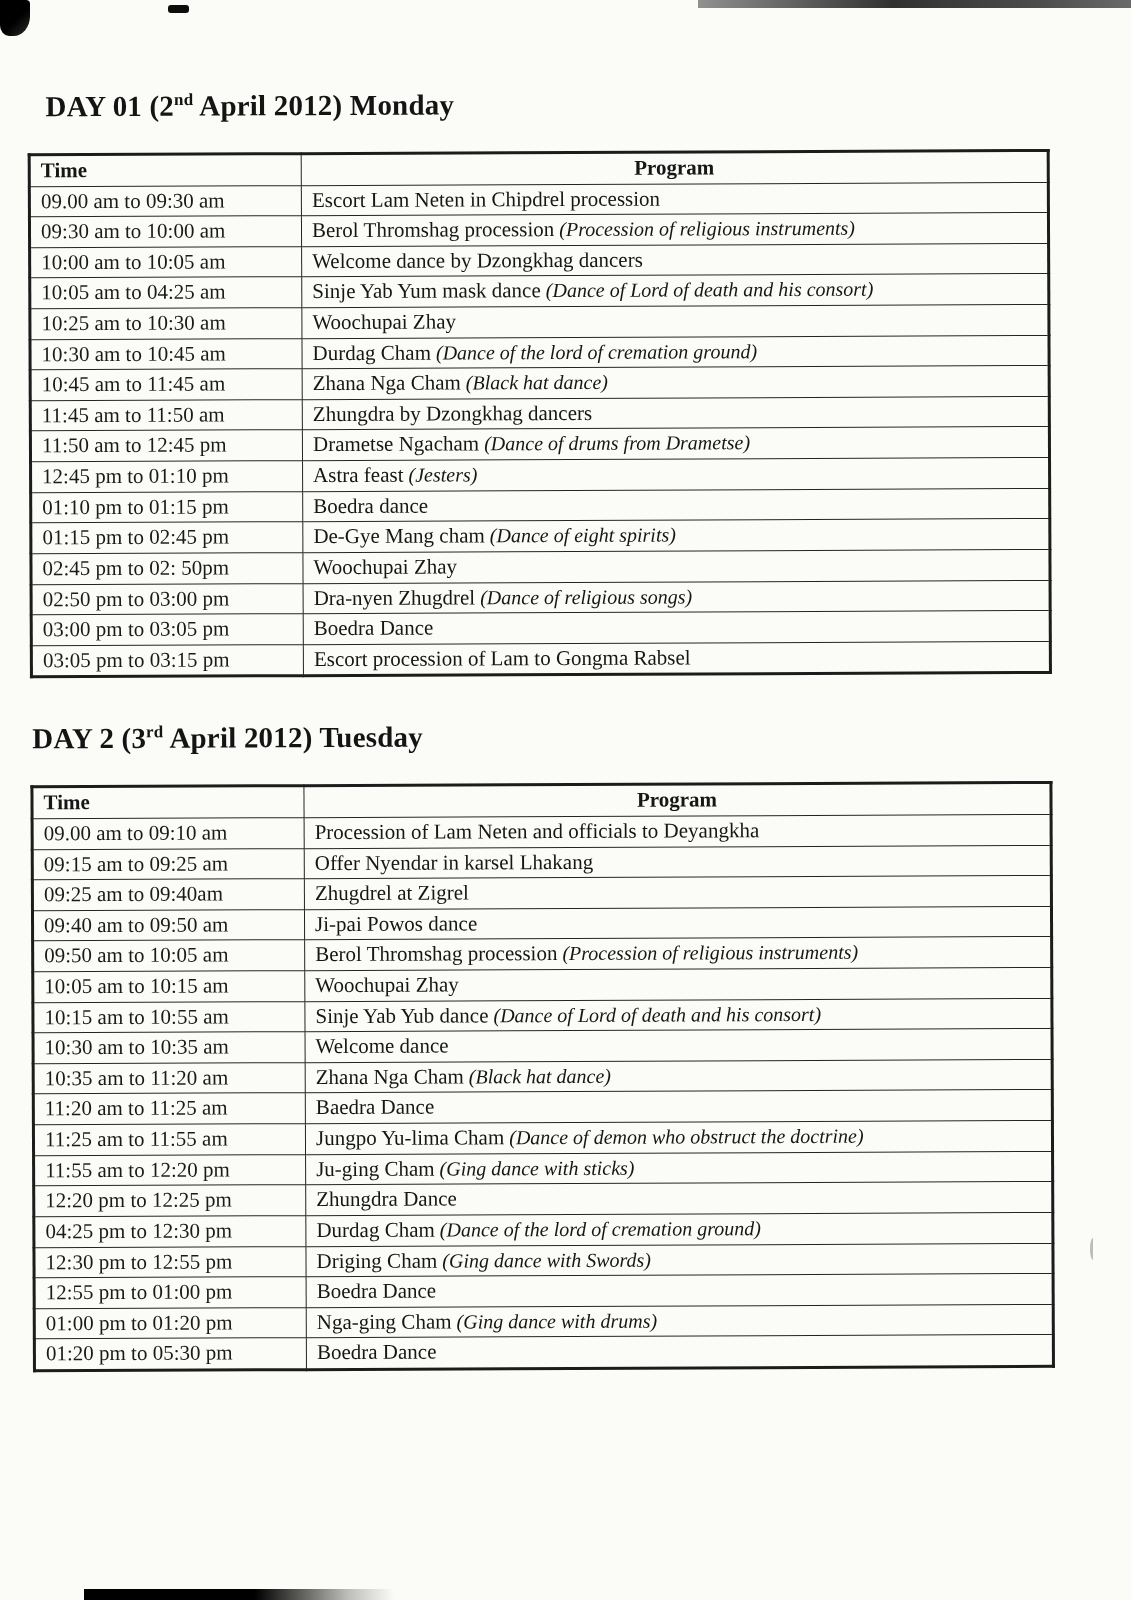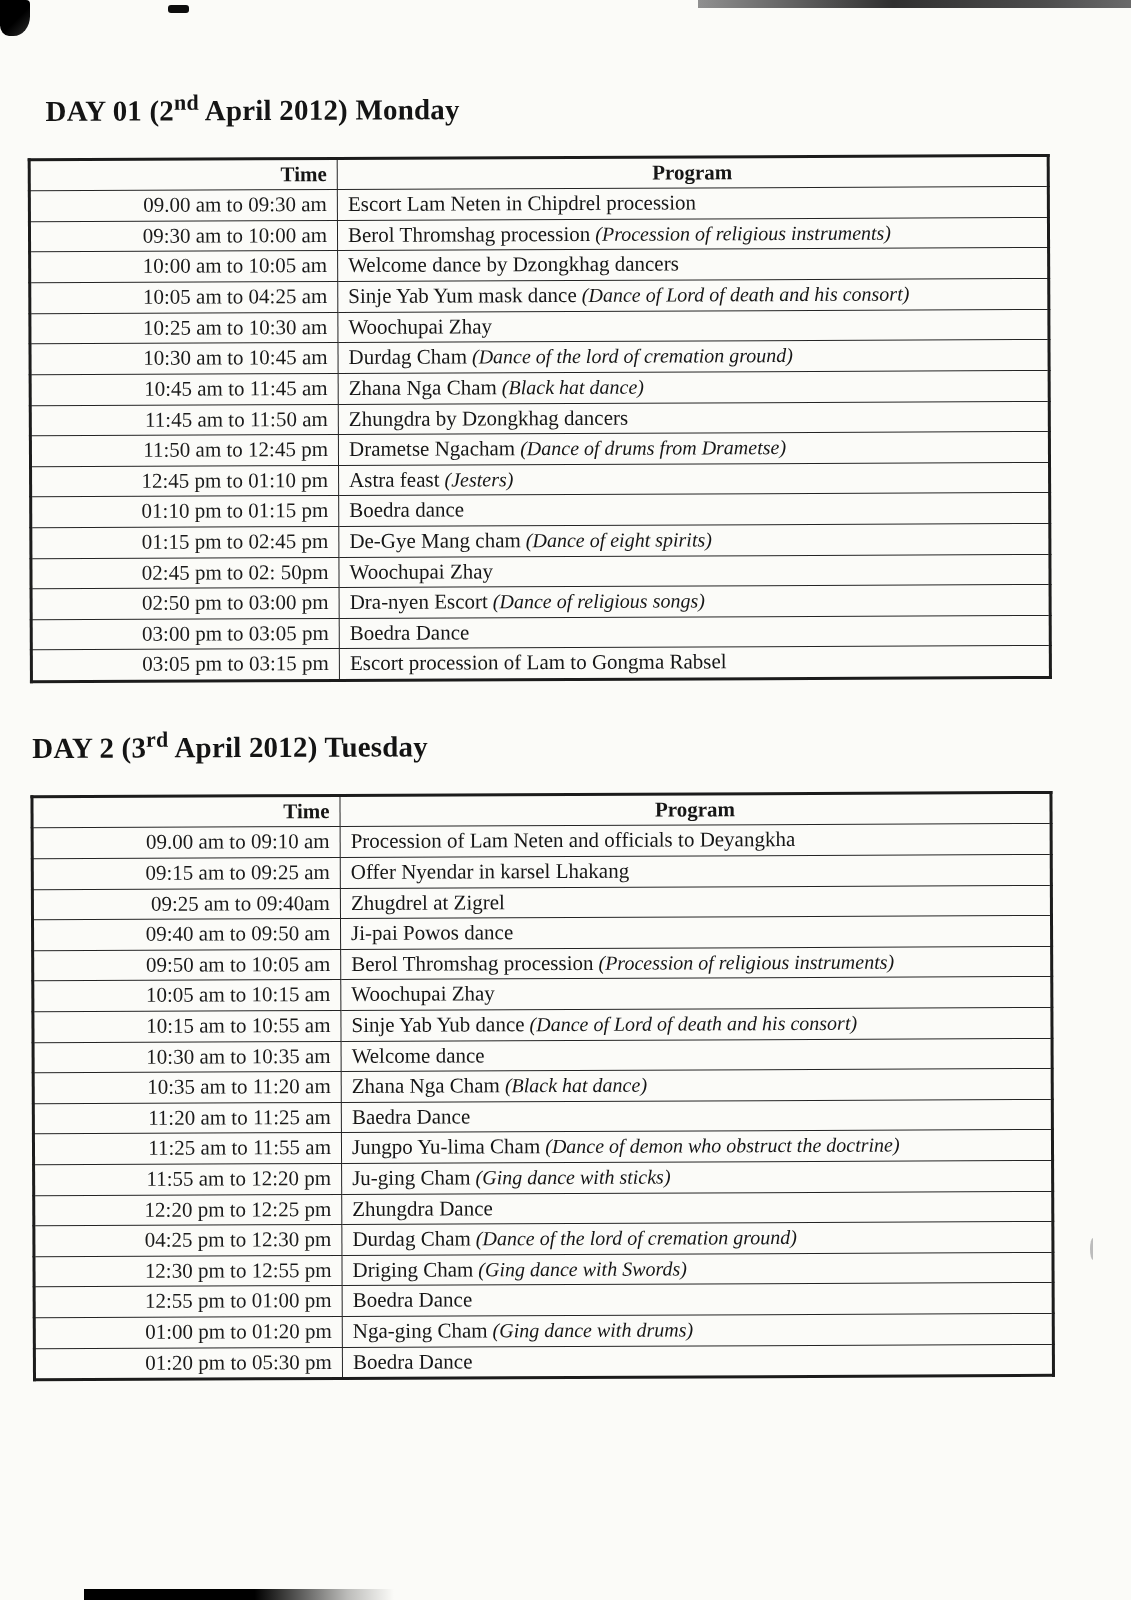--- a/index.html
+++ b/index.html
@@ -19,52 +19,52 @@
     width: 1131px;
     transform: rotate(-0.25deg);
   }
   h1.day-title {
     font-size: 29px;
     font-weight: bold;
     margin: 0;
     letter-spacing: 0.2px;
     color: #141414;
   }
-  h1.day-title sup { font-size: 22px; }
+  h1.day-title sup { font-size: 17px; }
   #day1-title { margin: 88px 0 30px 48px; }
   #day2-title { margin: 44px 0 30px 32px; }
 
   table.schedule {
     border-collapse: collapse;
     margin-left: 30px;
     width: 1022px;
     table-layout: fixed;
     border: 3px solid #1c1c1c;
   }
   table.schedule th, table.schedule td {
     border: 1.7px solid #242424;
     padding: 2px 10px;
     font-size: 21px;
     line-height: 1.22;
     height: 29px;
     overflow: hidden;
     white-space: nowrap;
   }
   th.time-h {
-    width: 308px;
-    text-align: right;
+    width: 272px;
+    text-align: left;
     font-size: 22px;
     font-weight: bold;
   }
   th.prog-h {
     text-align: center;
     font-size: 22px;
     font-weight: bold;
   }
-  td.time-cell { text-align: right; color: #1a1a1a; }
+  td.time-cell { text-align: left; color: #1a1a1a; }
   td.program-cell { text-align: left; padding-left: 12px; }
   .prog-main { font-style: normal; }
   .prog-note { font-style: italic; font-size: 20px; }
 
   
   .artifact { position: absolute; pointer-events: none; }
   #blob-top-left {
     top: 0; left: 0; width: 30px; height: 36px;
     background: linear-gradient(135deg, #000 55%, #2e2e2e);
     border-radius: 0 4px 55% 30%;
@@ -154,21 +154,21 @@
         <tr>
           <td class="time-cell">01:15 pm to 02:45 pm</td>
           <td class="program-cell"><span class="prog-main">De-Gye Mang cham</span><span class="prog-note"> (Dance of eight spirits)</span></td>
         </tr>
         <tr>
           <td class="time-cell">02:45 pm to 02: 50pm</td>
           <td class="program-cell"><span class="prog-main">Woochupai Zhay</span></td>
         </tr>
         <tr>
           <td class="time-cell">02:50 pm to 03:00 pm</td>
-          <td class="program-cell"><span class="prog-main">Dra-nyen Escort</span><span class="prog-note"> (Dance of religious songs)</span></td>
+          <td class="program-cell"><span class="prog-main">Dra-nyen Zhugdrel</span><span class="prog-note"> (Dance of religious songs)</span></td>
         </tr>
         <tr>
           <td class="time-cell">03:00 pm to 03:05 pm</td>
           <td class="program-cell"><span class="prog-main">Boedra Dance</span></td>
         </tr>
         <tr>
           <td class="time-cell">03:05 pm to 03:15 pm</td>
           <td class="program-cell"><span class="prog-main">Escort procession of Lam to Gongma Rabsel</span></td>
         </tr>
       </tbody>

